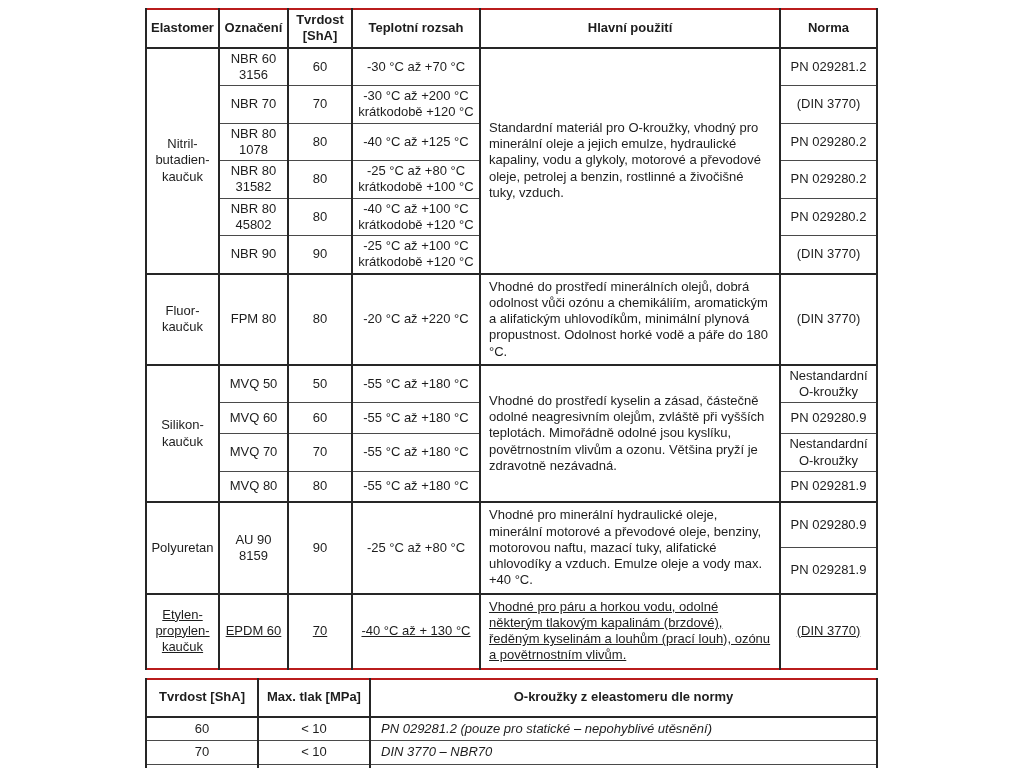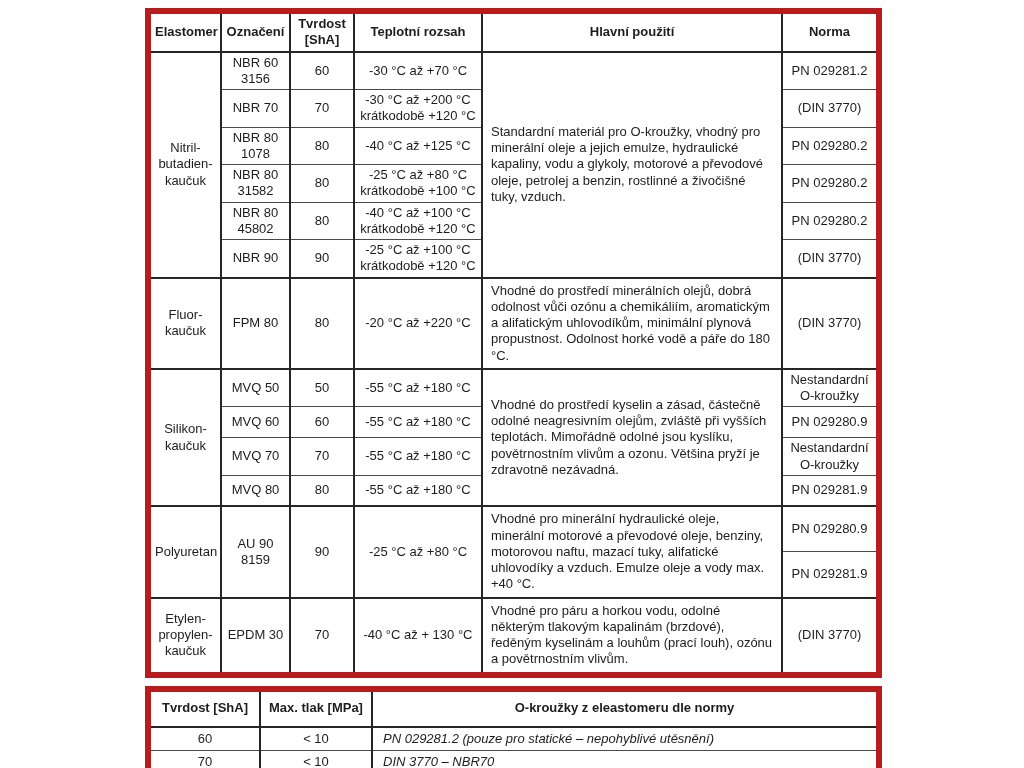--- a/index.html
+++ b/index.html
@@ -33,33 +33,33 @@
     padding: 2px 4px;
     text-align: center;
     vertical-align: middle;
     white-space: pre-line;
     font-size: 13px;
     line-height: 1.25;
     overflow: hidden;
     color: #1d1d1d;
   }
   th { font-weight: bold; }
-  .main-table, .pressure-table { border: 6px solid #b91c1c; }
+  .main-table, .pressure-table { border: 2px solid #b91c1c; }
   .main-table thead th, .pressure-table thead th { border-bottom: 2px solid #262626; }
   tr.block-start td { border-top: 2px solid #262626; }
   .c-pou { text-align: left; padding: 4px 8px; margin-left: 8px; }
   .pressure-table { margin-top: 8px; }
   .pressure-table .c-desc { text-align: left; padding-left: 10px; font-style: italic; }
   
   .h34 { height: 34px; }
   .h33 { height: 33px; }
   .h85 { height: 85px; }
   .h31 { height: 31px; }
   .h32 { height: 32px; }
-  .h73 { height: 73px; }
+  .h73 { height: 73px; text-decoration: underline; }
   .h38 { height: 38px; }
   .h24 { height: 24px; }
 </style>
 </head>
 <body>
 
 <div class="page">
   <div class="content">
 
     <table class="main-table">
@@ -183,21 +183,21 @@
           <td>PN 029280.9</td>
         </tr>
         <tr class="h32">
           <td>PN 029281.9</td>
         </tr>
 
         <tr class="block-start h73">
           <td>Etylen-
 propylen-
 kaučuk</td>
-          <td>EPDM 30</td>
+          <td>EPDM 60</td>
           <td>70</td>
           <td>-40 °C až + 130 °C</td>
           <td class="c-pou">Vhodné pro páru a horkou vodu, odolné některým tlakovým kapalinám (brzdové), ředěným kyselinám a louhům (prací louh), ozónu a povětrnostním vlivům.</td>
           <td>(DIN 3770)</td>
         </tr>
       </tbody>
     </table>
 
     <table class="pressure-table">
       <colgroup>

